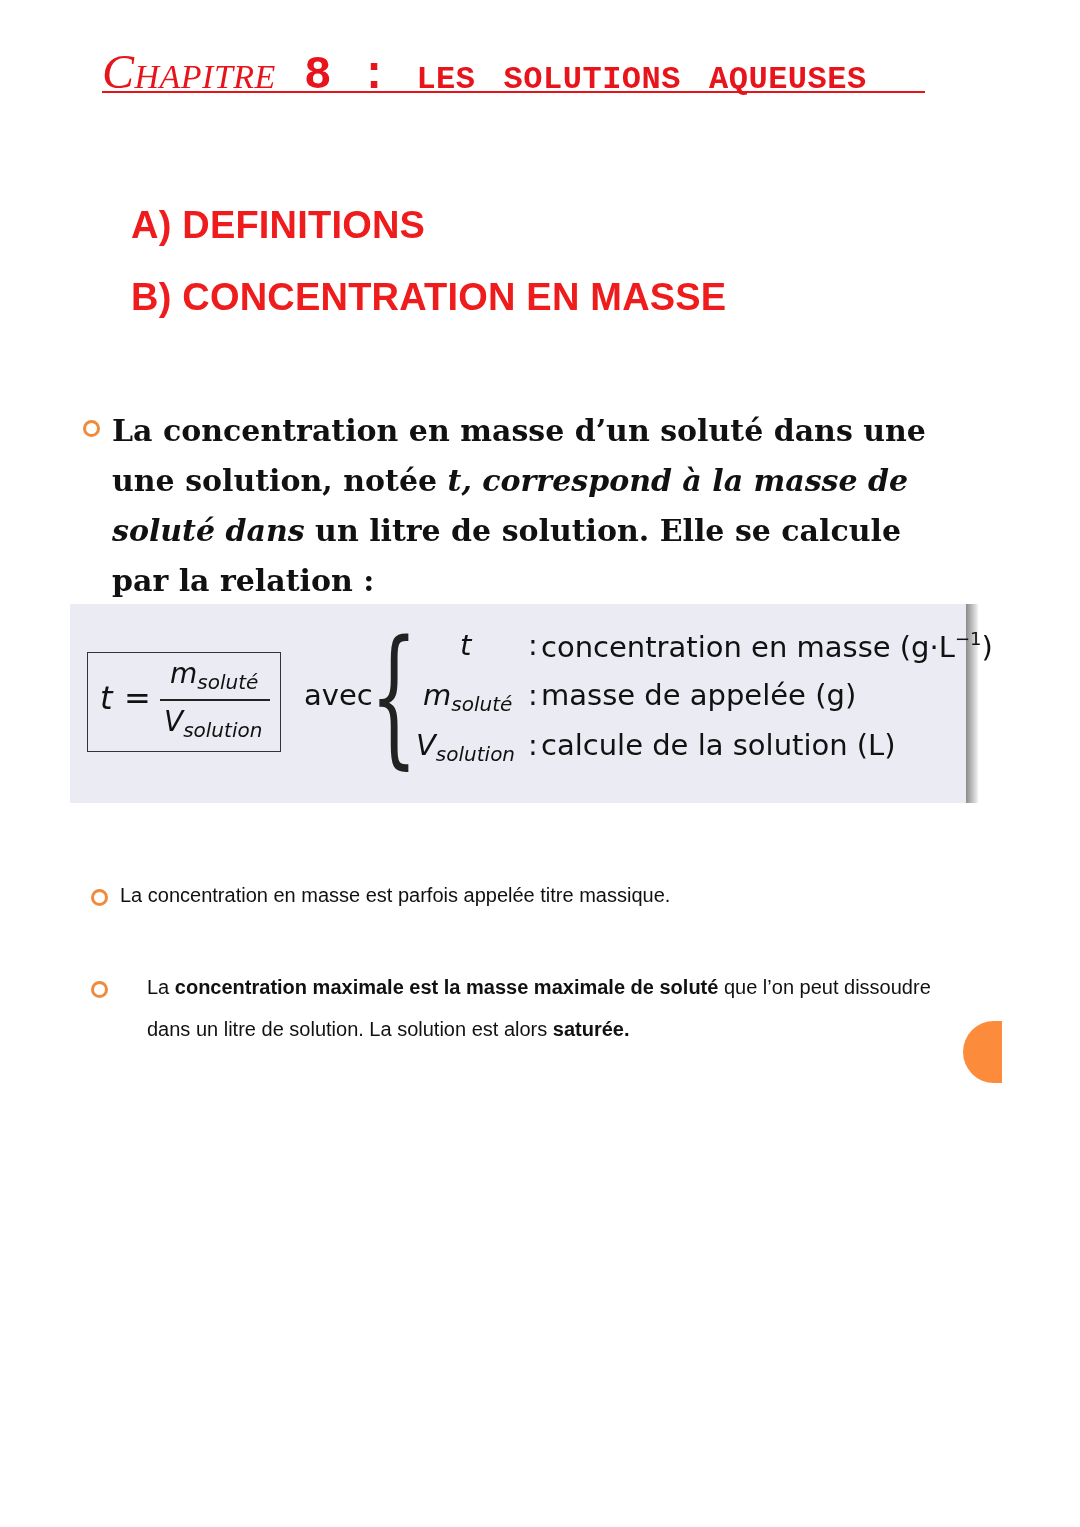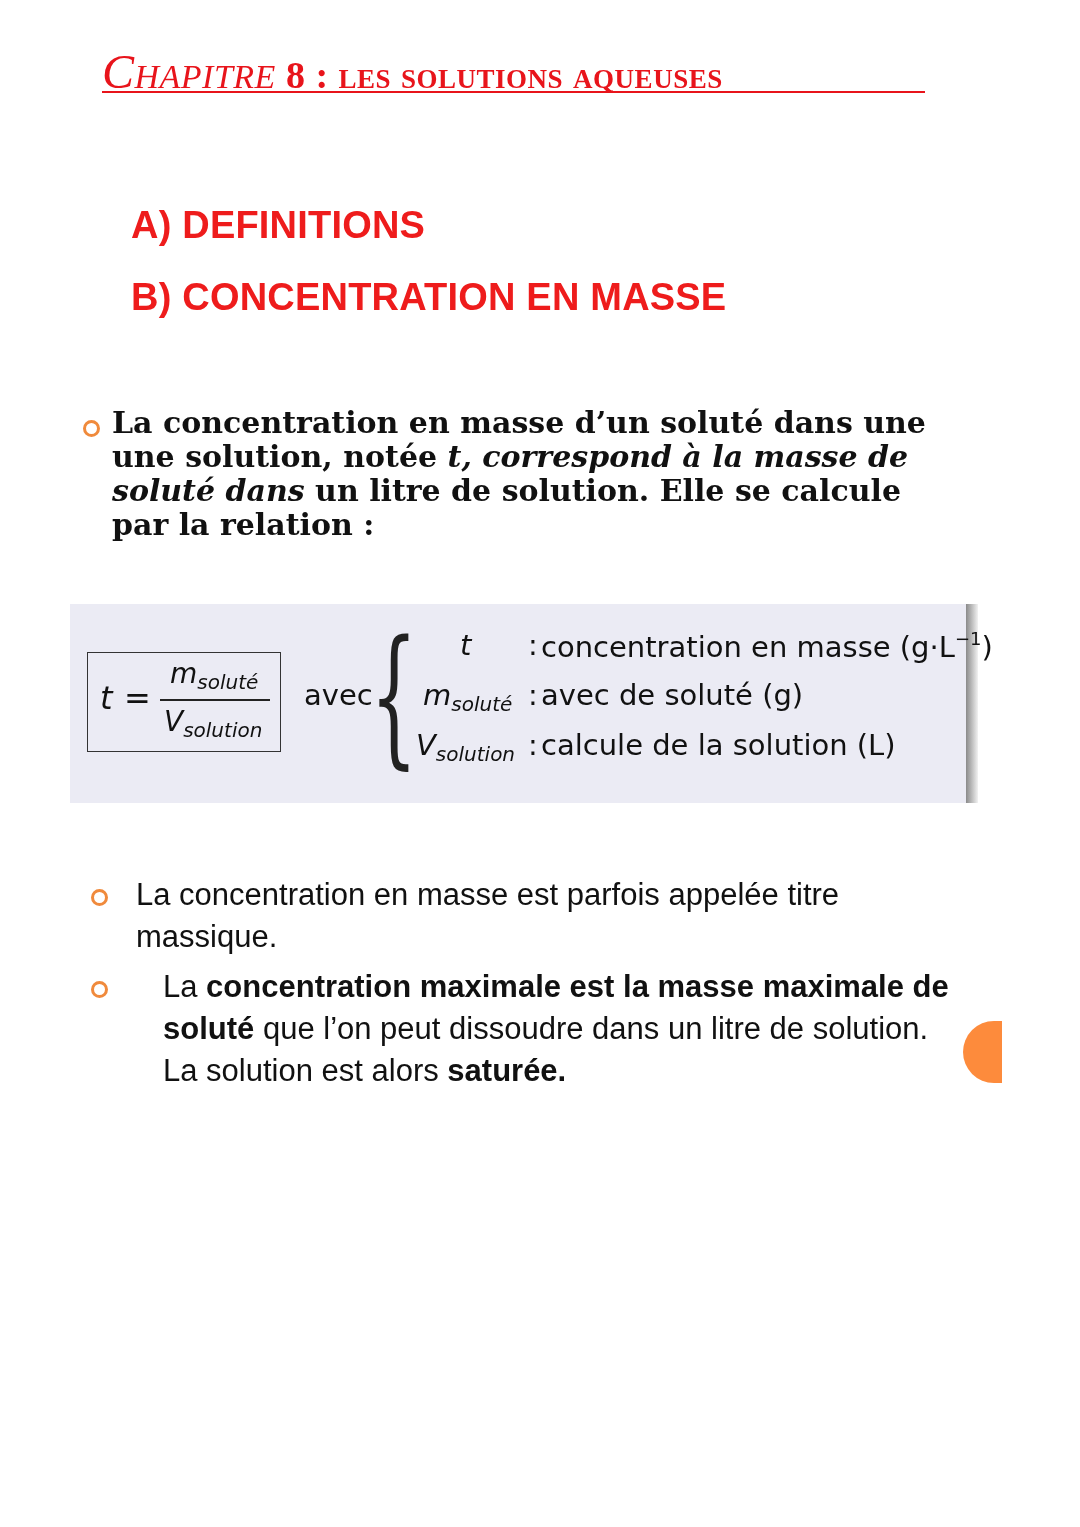--- a/index.html
+++ b/index.html
@@ -4,39 +4,39 @@
 <style>
   html, body { margin:0; padding:0; background:#ffffff; }
   body { width:1080px; height:1527px; position:relative; overflow:hidden; }
   .title {
     position:absolute; left:102px; top:44px;
     font-family:"DejaVu Serif","Liberation Serif",serif;
     color:#e8141b; font-weight:bold; font-size:34px; letter-spacing:0.5px;
     white-space:nowrap;
   }
   .title .cap { font-style:italic; font-variant:small-caps; font-weight:normal; font-family:"Liberation Serif",serif; font-size:48px; }
-  .title .rest { font-variant:small-caps; font-family:Liberation Serif, serif; font-size:38px; }
+  .title .rest { font-variant:small-caps; font-family:Liberation Mono, monospace; font-size:46px; }
   .title-underline { position:absolute; left:102px; top:91px; width:823px; height:2px; background:#e8141b; }
 
   .section-head {
     position:absolute; left:131px;
     font-family:"Liberation Sans",sans-serif; font-weight:bold;
     color:#ee1c1c; font-size:38px; white-space:nowrap; letter-spacing:0.2px;margin-top:20px;
   }
   .sec-a { top:184px; }
   .sec-b { top:256px; }
 
   .bullet-ring {
     position:absolute; width:11px; height:11px; border:3px solid #f08a3c; border-radius:50%;
   }
 
   .serif-para {
     position:absolute; left:112px; top:406px; width:820px;
     font-family:"DejaVu Serif","Liberation Serif",serif; font-weight:bold;
-    font-size:30px; line-height:34px; color:#111;
+    font-size:30px; line-height:50px; color:#111;
   }
   .serif-para .it { font-style:italic; }
 
   .formula-box {
     position:absolute; left:70px; top:604px; width:898px; height:199px;
     background:#ebebf4;
   }
   .formula-shadow {
     position:absolute; left:966px; top:604px; width:12px; height:199px;
     background:linear-gradient(to right,#8a8a8a,#c8c8c8 60%,#f2f2f2);
@@ -58,22 +58,22 @@
 
   .var-row { position:absolute; font-family:"DejaVu Sans",sans-serif; font-size:29px; color:#111; white-space:nowrap; }
   .var-name { position:absolute; font-style:italic; }
   .var-name sub { font-size:20px; vertical-align:-6px; }
   .var-colon { position:absolute; left:528px; }
   .var-desc { position:absolute; left:541px; }
   .r1 { top:628px; } .r2 { top:678px; } .r3 { top:728px; }
   .var-desc sup { font-size:18px; vertical-align:12px; }
 
   .sans-para {
-    position:absolute; left:136px; width:800px;
-    font-family:"Liberation Sans",sans-serif; font-size:31px; line-height:42px; color:#111;
+    position:absolute; left:120px; width:800px;
+    font-family:"Liberation Sans",sans-serif; font-size:20px; line-height:42px; color:#111;
   }
   .p1 { top:874px; }
   .p2 { top:966px;margin-left:27px; }
   .sans-para b { font-weight:bold; }
 
   .half-circle {
     position:absolute; left:963px; top:1021px; width:39px; height:62px;
     background:#fd8b3c; border-radius:31px 0 0 31px;
   }
 </style>
@@ -108,21 +108,21 @@
 <span class="brace">{</span>
 
 <div class="var-row r1" style="left:0;width:1080px;">
   <span class="var-name" style="left:460px;"><span>t</span></span>
   <span class="var-colon">:</span>
   <span class="var-desc"><span>concentration en masse (g·L</span><sup>−1</sup><span>)</span></span>
 </div>
 <div class="var-row r2" style="left:0;width:1080px;">
   <span class="var-name" style="left:423px;"><span>m</span><sub>soluté</sub></span>
   <span class="var-colon">:</span>
-  <span class="var-desc">avec de soluté (g)</span>
+  <span class="var-desc">masse de appelée (g)</span>
 </div>
 <div class="var-row r3" style="left:0;width:1080px;">
   <span class="var-name" style="left:416px;"><span>V</span><sub>solution</sub></span>
   <span class="var-colon">:</span>
   <span class="var-desc">calcule de la solution (L)</span>
 </div>
 
 <span class="bullet-ring" style="left:91px;top:889px;"></span>
 <div class="sans-para p1">La concentration en masse est parfois appelée titre massique.</div>
 

